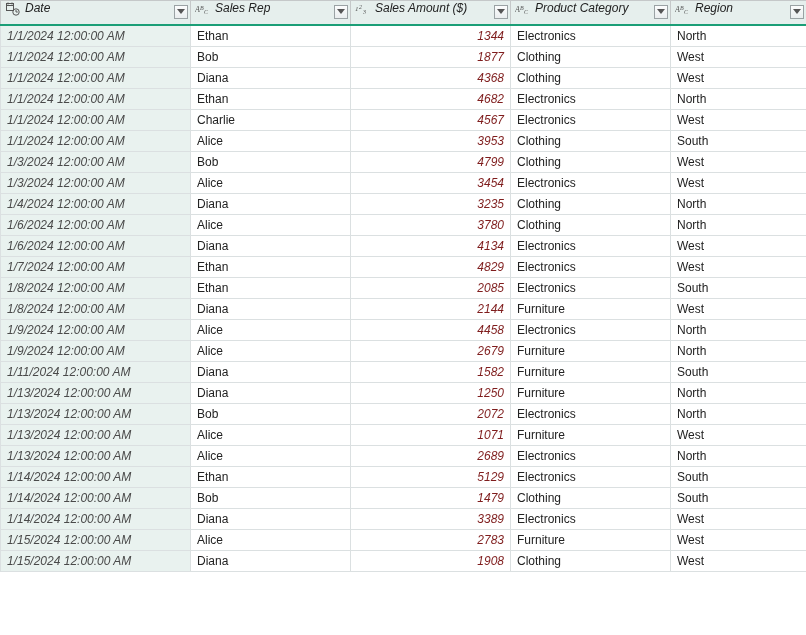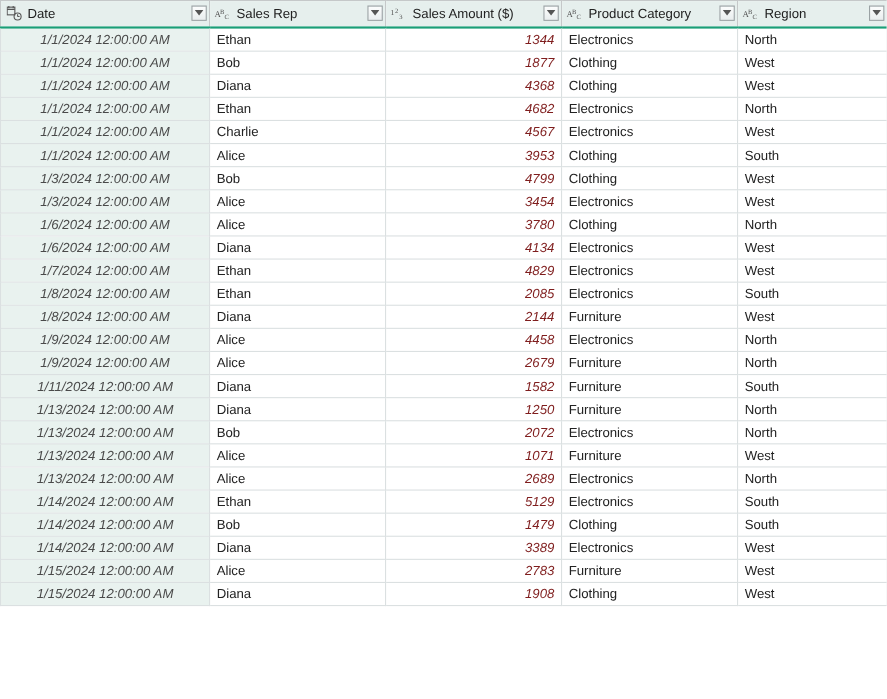--- a/index.html
+++ b/index.html
@@ -30,27 +30,27 @@
     height: 24px;
     font-weight: 400;
     font-size: 12px;
     color: #222;
     padding: 0;
     position: relative;
     text-align: left;
   }
   .th-inner {
     display: flex;
-    align-items: center;
     height: 100%;
     padding-left: 4px;
     padding-right: 18px;
     gap: 4px;
     white-space: nowrap;
     overflow: hidden;
+    font-style: italic;
   }
   .type-icon {
     display: inline-flex;
     align-items: center;
     justify-content: center;
     width: 16px;
     height: 16px;
     color: #444;
   }
   .type-icon svg { display: block; }
@@ -77,21 +77,21 @@
     white-space: nowrap;
     overflow: hidden;
     text-overflow: ellipsis;
     vertical-align: middle;
     background: #fff;
     color: #222;
     line-height: 20px;
   }
   .grid tbody tr td:first-child {
     background: #e9f2ef;
-    text-align: center;
+    text-align: left;
     font-style: italic;
     color: #4a4a4a;
     padding-right: 6px;
     margin-top: 20px;
   }
   .grid td.number {
     text-align: right;
     font-style: italic;
     color: #7f1d1d;
   }
@@ -251,20 +251,27 @@
         <td>West</td>
       </tr>
       <tr>
         <td>1/3/2024 12:00:00 AM</td>
         <td>Alice</td>
         <td class="number">3454</td>
         <td>Electronics</td>
         <td>West</td>
       </tr>
       <tr>
+        <td>1/4/2024 12:00:00 AM</td>
+        <td>Diana</td>
+        <td class="number">3235</td>
+        <td>Clothing</td>
+        <td>North</td>
+      </tr>
+      <tr>
         <td>1/6/2024 12:00:00 AM</td>
         <td>Alice</td>
         <td class="number">3780</td>
         <td>Clothing</td>
         <td>North</td>
       </tr>
       <tr>
         <td>1/6/2024 12:00:00 AM</td>
         <td>Diana</td>
         <td class="number">4134</td>

